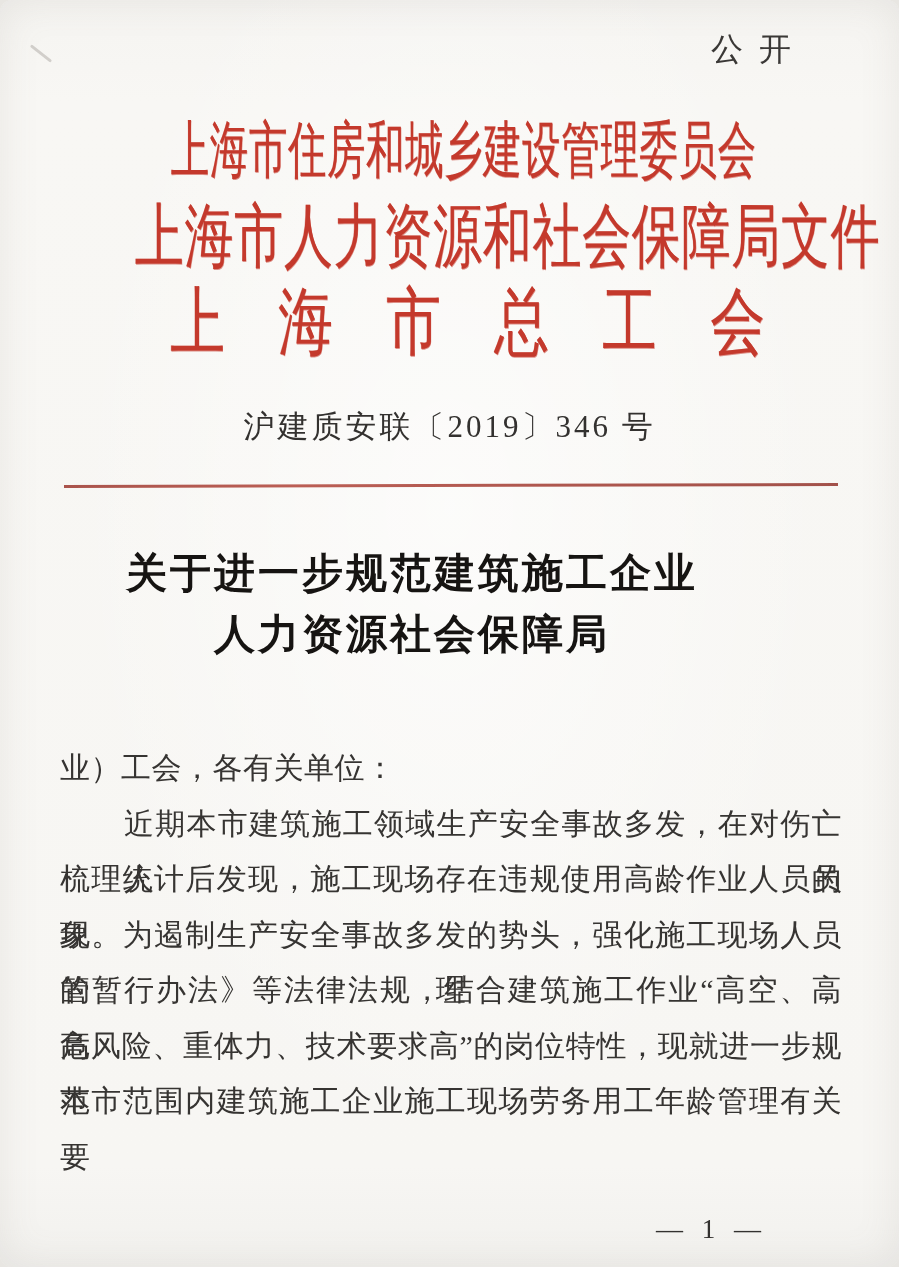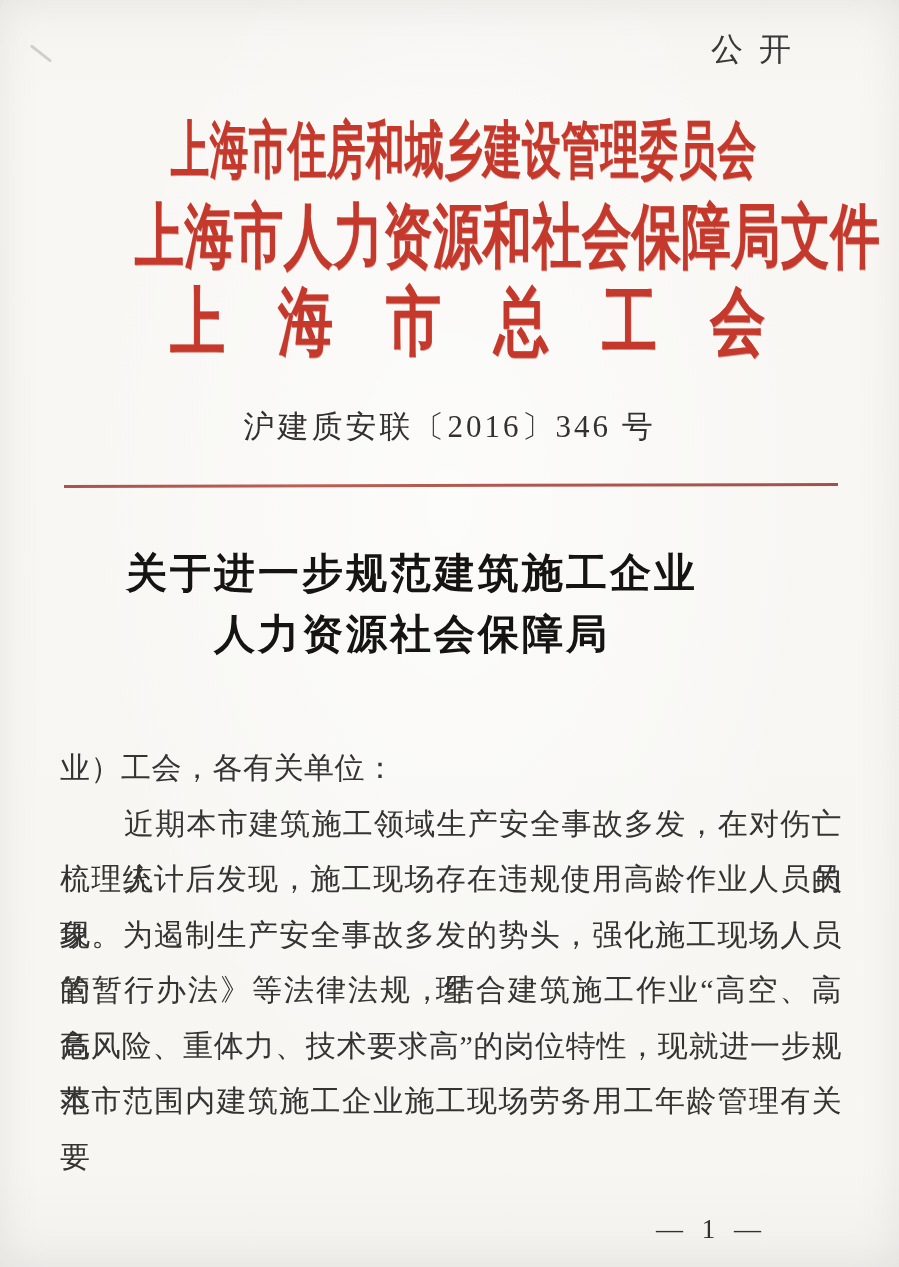--- a/index.html
+++ b/index.html
@@ -40,21 +40,21 @@
     letter-spacing: 16px;
     color: #3a3836;
   }
 
   .agency-header {
     position: absolute;
     top: 106px;
     left: 0;
     width: 899px;
     text-align: center;
-    font-weight: bold;
+    font-weight: normal;
     color: #c4392c;
     text-shadow: 0.5px 0.5px 0 rgba(196,57,44,0.55), -0.5px 0 0 rgba(196,57,44,0.35);
   }
   .org-line { white-space: nowrap; }
   .org-line-1 {
     font-size: 62px;
     line-height: 88px;
     transform: scaleX(0.62);
     transform-origin: 50% 50%;
     letter-spacing: 1px;
@@ -149,21 +149,21 @@
   <div class="scan-mark"></div>
 
   <div class="classification">公开</div>
 
   <div class="agency-header">
     <div class="org-line org-line-1">上海市住房和城乡建设管理委员会</div>
     <div class="org-line org-line-2">上海市人力资源和社会保障局文件</div>
     <div class="org-line org-line-3">上海市总工会</div>
   </div>
 
-  <div class="doc-number">沪建质安联〔2016〕346 号</div>
+  <div class="doc-number">沪建质安联〔2019〕346 号</div>
 
   <div class="red-divider"></div>
 
   <div class="doc-title">
     <div>关于进一步规范建筑施工企业</div>
     <div>人力资源社会保障局</div>
   </div>
 
   <div class="doc-body">
       <div class="body-line">业）工会，各有关单位：</div>

